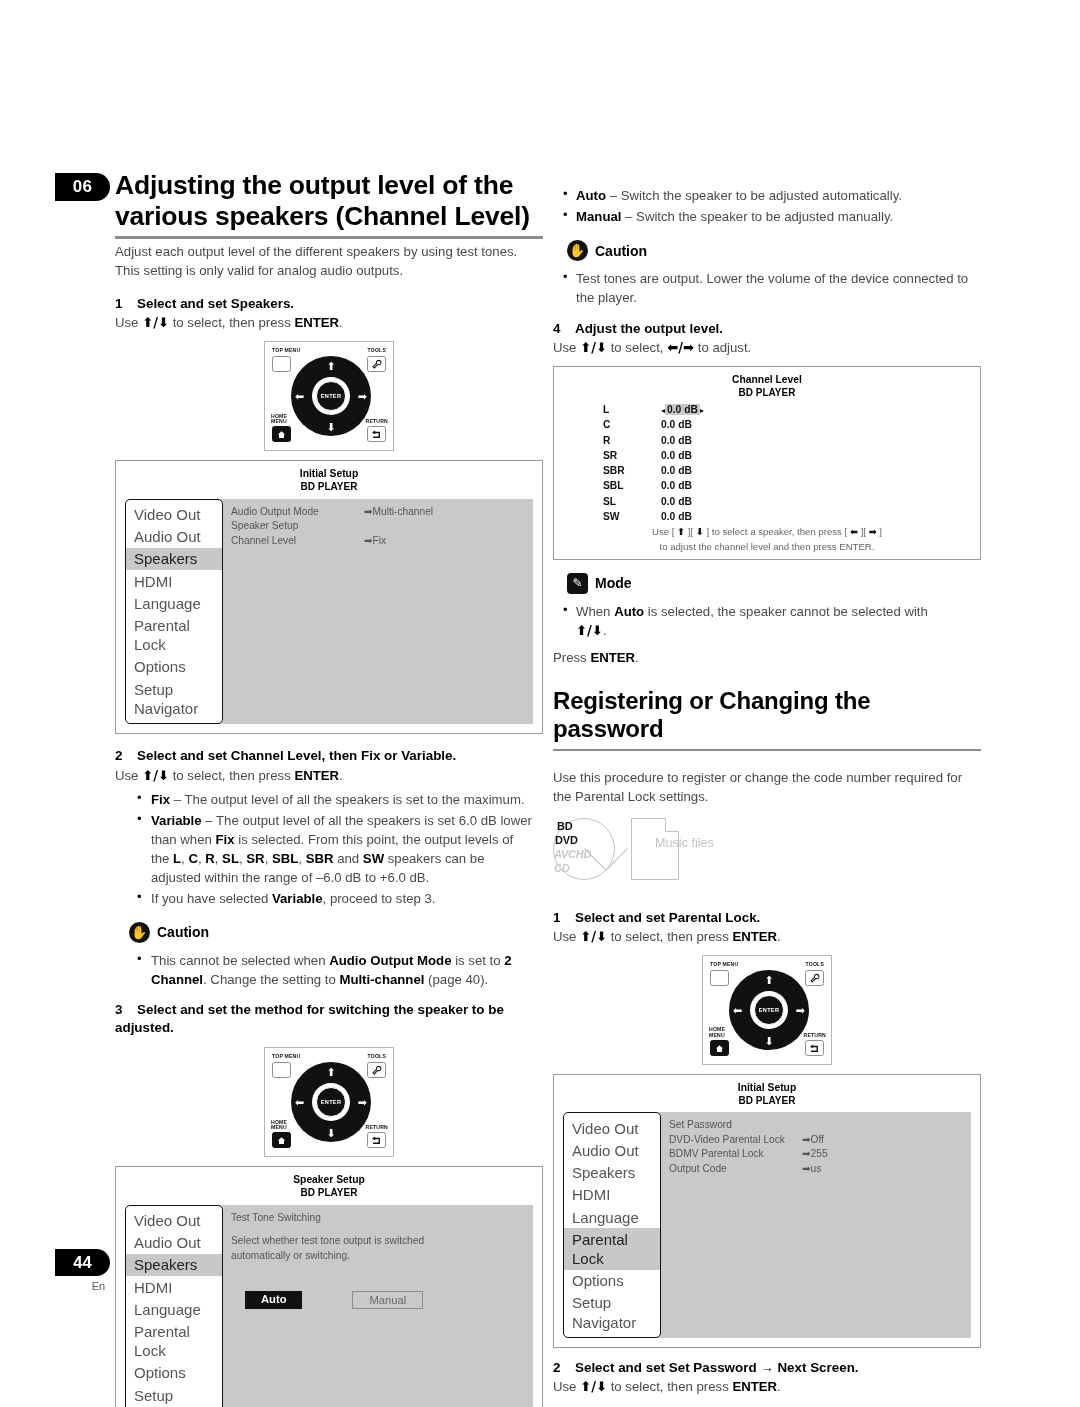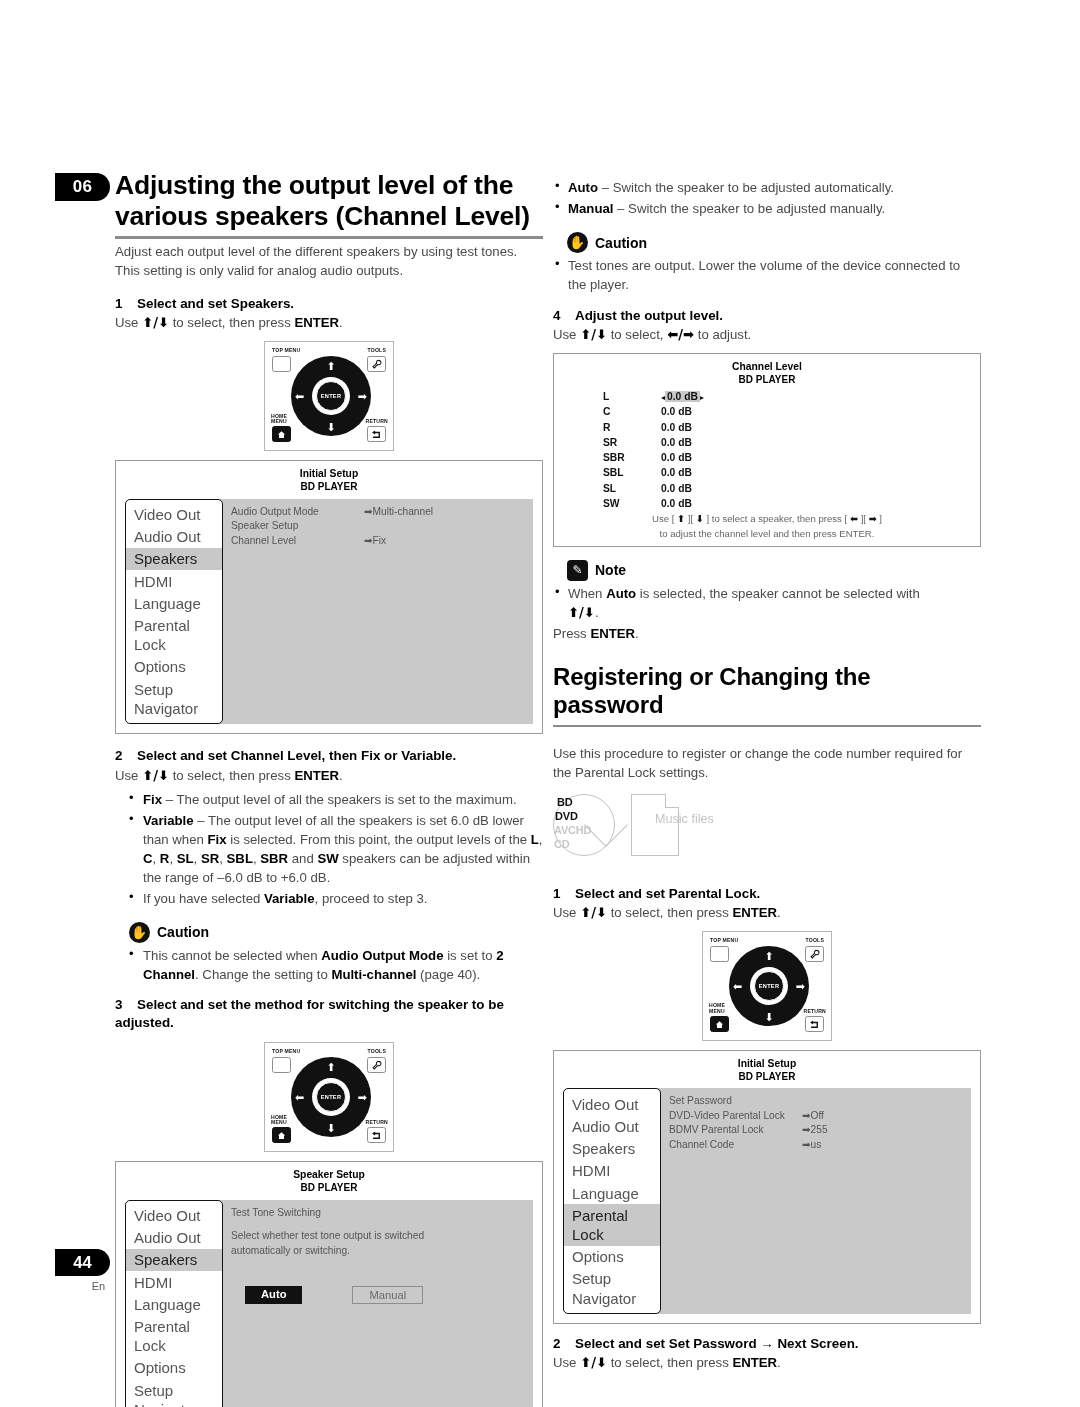--- a/index.html
+++ b/index.html
@@ -41,21 +41,21 @@
   }
   .rule-thin { height:2px; background:#8c8c8c; margin-top:5px; }
 
   p.body { margin:0; font-size:13.2px; line-height:1.44; color:#ururu; color:#4f4f4f; }
   p.body, .body { color:#4a4a4a; }
   .step { margin:0; font-size:13.4px; font-weight:bold; line-height:1.36; color:#000; }
   .step-num { display:inline-block; width:22px; }
   .sub { margin:0; font-size:13.2px; line-height:1.44; color:#4a4a4a; }
   b, strong { color:#000; font-weight:bold; }
 
-  ul.bullets { margin:0; padding:0; list-style:none; }
+  ul.bullets { margin:8px; padding:0; list-style:none; }
   ul.bullets > li {
     position:relative; padding-left:15px; margin-bottom:2px;
     font-size:13.2px; line-height:1.45; color:#4a4a4a;
   }
   ul.bullets > li:before {
     content:"\2022"; position:absolute; left:2px; top:-1px; color:#000; font-size:13px;
   }
   ul.bullets.indented > li { padding-left:28px; }
   ul.bullets.indented > li:before { left:14px; }
 
@@ -148,21 +148,21 @@
   .sp-btn.off { background:#c9c9c9; color:#6a6a6a; border:1px solid #8d8d8d; font-weight:normal; }
 
   
   .media { display:flex; align-items:flex-start; gap:16px; }
   .disc {
     width:62px; height:62px; border-radius:50%; border:1.3px solid #c2c2c2;
     position:relative;
   }
   .disc .dl { position:absolute; font-size:11px; font-weight:bold; line-height:1.12; letter-spacing:-0.2px; }
   .disc .dl.on { color:#111; }
-  .disc .dl.off { color:#c8c8c8; }
+  .disc .dl.off { color:#c8c8c8;font-style:italic; }
   .disc .slice {
     position:absolute; left:50%; top:50%; width:31px; height:31px;
     border-left:1.3px solid #c2c2c2; border-bottom:1.3px solid #c2c2c2;
     transform-origin:0 0; transform:rotate(-45deg);
   }
   .docicon { width:48px; height:62px; position:relative; }
   .docicon .sheet {
     position:absolute; inset:0; border:1.3px solid #c2c2c2; background:#fff;
   }
   .docicon .fold {
@@ -419,21 +419,21 @@
           <span class="v">0.0 dB</span>
         </div>
       </div>
       <div class="cl-foot">Use [ <span class="k">⬆</span> ][ <span class="k">⬇</span> ] to select a speaker, then press [ <span class="k">⬅</span> ][ <span class="k">➡</span> ]</div>
       <div class="cl-foot">to adjust the channel level and then press ENTER.</div>
     </div>
 
     <div style="margin-top:13px;">
       <div class="notice-head">
         <span class="icon-note">✎</span>
-        <span class="label">Note</span>
+        <span class="label">Mode</span>
       </div>
       <ul class="bullets">
         <li>When <b>Auto</b> is selected, the speaker cannot be selected with <br><b class="arrow">⬆/⬇</b>.</li>
       </ul>
     </div>
 
     <p class="sub">Press <b>ENTER</b>.</p>
 
     <div style="margin-top:20px;">
       <h2 class="section-title">Registering or Changing the password</h2>
@@ -518,21 +518,21 @@
           </div>
           <div class="row">
             <span class="name">DVD-Video Parental Lock</span>
             <span class="val"><span class="arw">➡</span><span>Off</span></span>
           </div>
           <div class="row">
             <span class="name">BDMV Parental Lock</span>
             <span class="val"><span class="arw">➡</span><span>255</span></span>
           </div>
           <div class="row">
-            <span class="name">Channel Code</span>
+            <span class="name">Output Code</span>
             <span class="val"><span class="arw">➡</span><span>us</span></span>
           </div>
           <div style="height:46px;"></div>
         </div>
       </div>
     </div>
 
     <p class="step" style="margin-top:11px;">
       <span class="step-num">2</span><span>Select and set Set Password → Next Screen.</span>
     </p>

